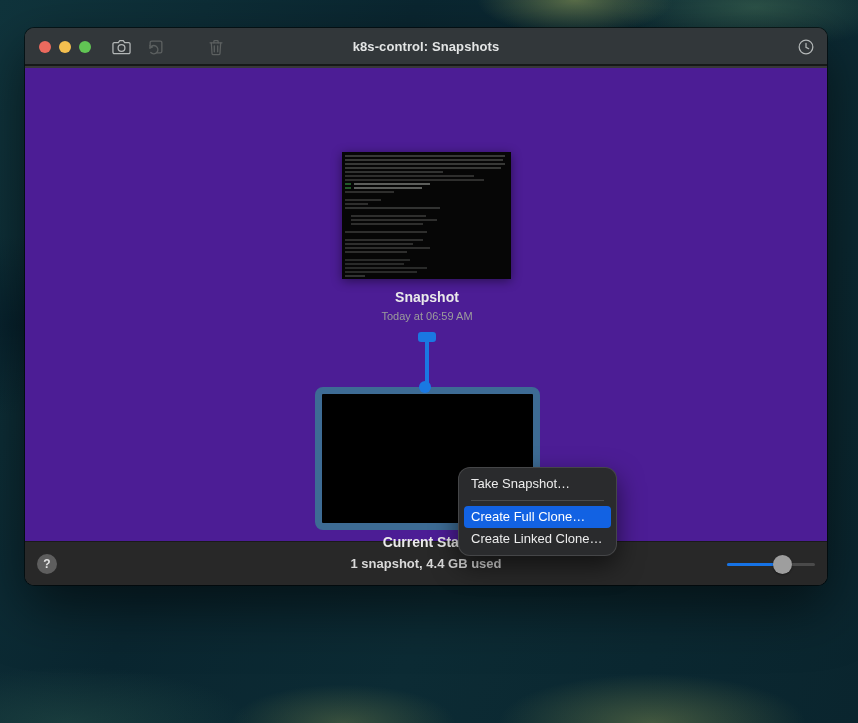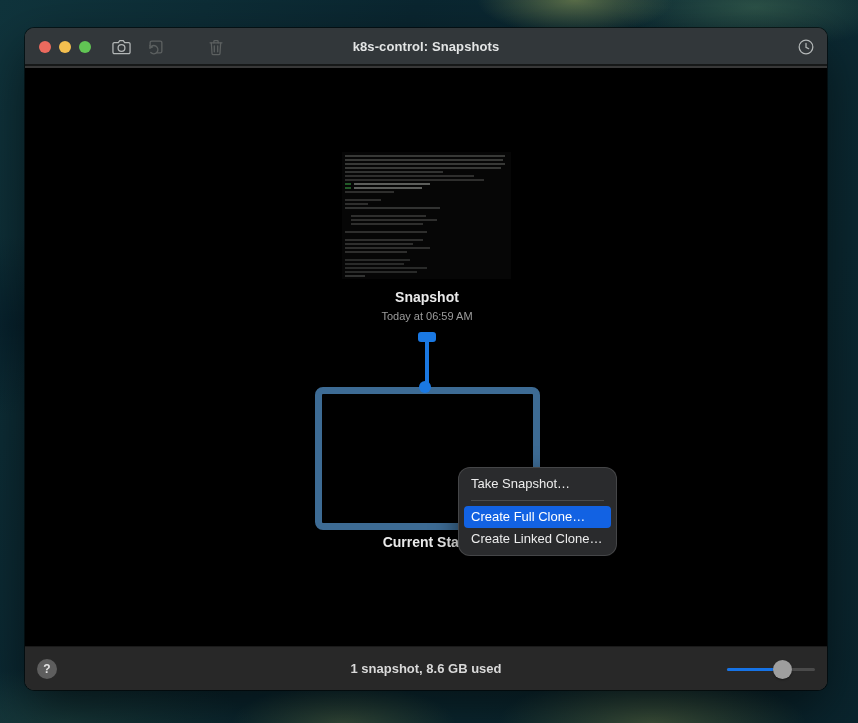--- a/index.html
+++ b/index.html
@@ -12,21 +12,21 @@
       radial-gradient(140px 50px at 67% 0%, rgba(168,178,96,.50), transparent 70%),
       radial-gradient(200px 60px at 88% 1%, rgba(84,130,96,.45), transparent 70%),
       radial-gradient(160px 55px at 40% 100%, rgba(140,150,80,.35), transparent 70%),
       radial-gradient(220px 70px at 76% 100%, rgba(150,160,85,.40), transparent 70%),
       radial-gradient(260px 80px at 8% 100%, rgba(60,110,90,.30), transparent 70%),
       radial-gradient(300px 120px at 2% 45%, rgba(5,30,42,.75), transparent 75%),
       linear-gradient(115deg, #10343c 0%, #0a2630 35%, #0c2b34 60%, #0a252e 100%);
   }
 
   
-  .window { position:absolute; left:25px; top:28px; width:802px; height:662px;
+  .window { position:absolute; left:25px; top:28px; width:802px; height:557px;
     border-radius:9px; background:#383838;
     box-shadow:0 0 0 1px rgba(0,0,0,.55), 0 22px 55px rgba(0,0,0,.55); }
 
   
   .titlebar { position:absolute; top:0; left:0; right:0; height:38px;
     background:#32373a; border-bottom:2px solid #161818; border-radius:9px 9px 0 0; }
   .traffic { position:absolute; top:13px; width:12px; height:12px; border-radius:50%; }
   .t-red    { left:14px; background:#ec6a5e; }
   .t-yellow { left:34px; background:#f4bf4f; }
   .t-green  { left:54px; background:#61c554; }
@@ -34,21 +34,21 @@
     align-items:center; justify-content:center; background:none; border:none; }
   .tb-btn svg { display:block; }
   .tb-camera  { left:85px;  color:#b3b7b7; }
   .tb-restore { left:120px; color:#5c6060; }
   .tb-trash   { left:180px; color:#5c6060; }
   .tb-clock   { right:10px; color:#b3b7b7; }
   .win-title { position:absolute; left:0; right:0; top:0; height:38px; line-height:37px;
     text-align:center; color:#e3e5e5; font-size:13px; font-weight:700; letter-spacing:.1px; }
 
   
-  .canvas { position:absolute; top:40px; left:0; right:0; bottom:44px; background:#000000; }
+  .canvas { position:absolute; top:40px; left:0; right:0; bottom:44px; background:#4c1d95; }
 
   
   .snap-thumb { position:absolute; left:317px; top:84px; width:169px; height:127px;
     background:#060606; box-shadow:0 2px 10px rgba(0,0,0,.45); padding:3px 3px; overflow:hidden; }
   .tline { height:2px; margin-bottom:2px; background:rgba(196,200,194,.42); }
 
   .node-label { position:absolute; width:220px; text-align:center; }
   .node-label .title { color:#eaeaea; font-size:14px; font-weight:700; }
   .node-label .sub { color:#9c9c9c; font-size:11px; margin-top:5px; }
   .lbl-snapshot { left:292px; top:221px; }
@@ -197,21 +197,21 @@
       <div class="menu">
         <div class="menu-item">Take Snapshot…</div>
         <div class="menu-sep"></div>
         <div class="menu-item highlighted">Create Full Clone…</div>
         <div class="menu-item">Create Linked Clone…</div>
       </div>
     </div>
 
     <div class="bottombar">
       <button class="help-btn">?</button>
-      <div class="status-text">1 snapshot, 8.6 GB used</div>
+      <div class="status-text">1 snapshot, 4.4 GB used</div>
       <div class="slider">
         <div class="track"></div>
         <div class="fill" id="slider-fill" style="width: 64%;"></div>
         <div class="knob" id="slider-knob" style="left: calc(64% - 10px);"></div>
       </div>
     </div>
 
   </div>
 </div>
 

